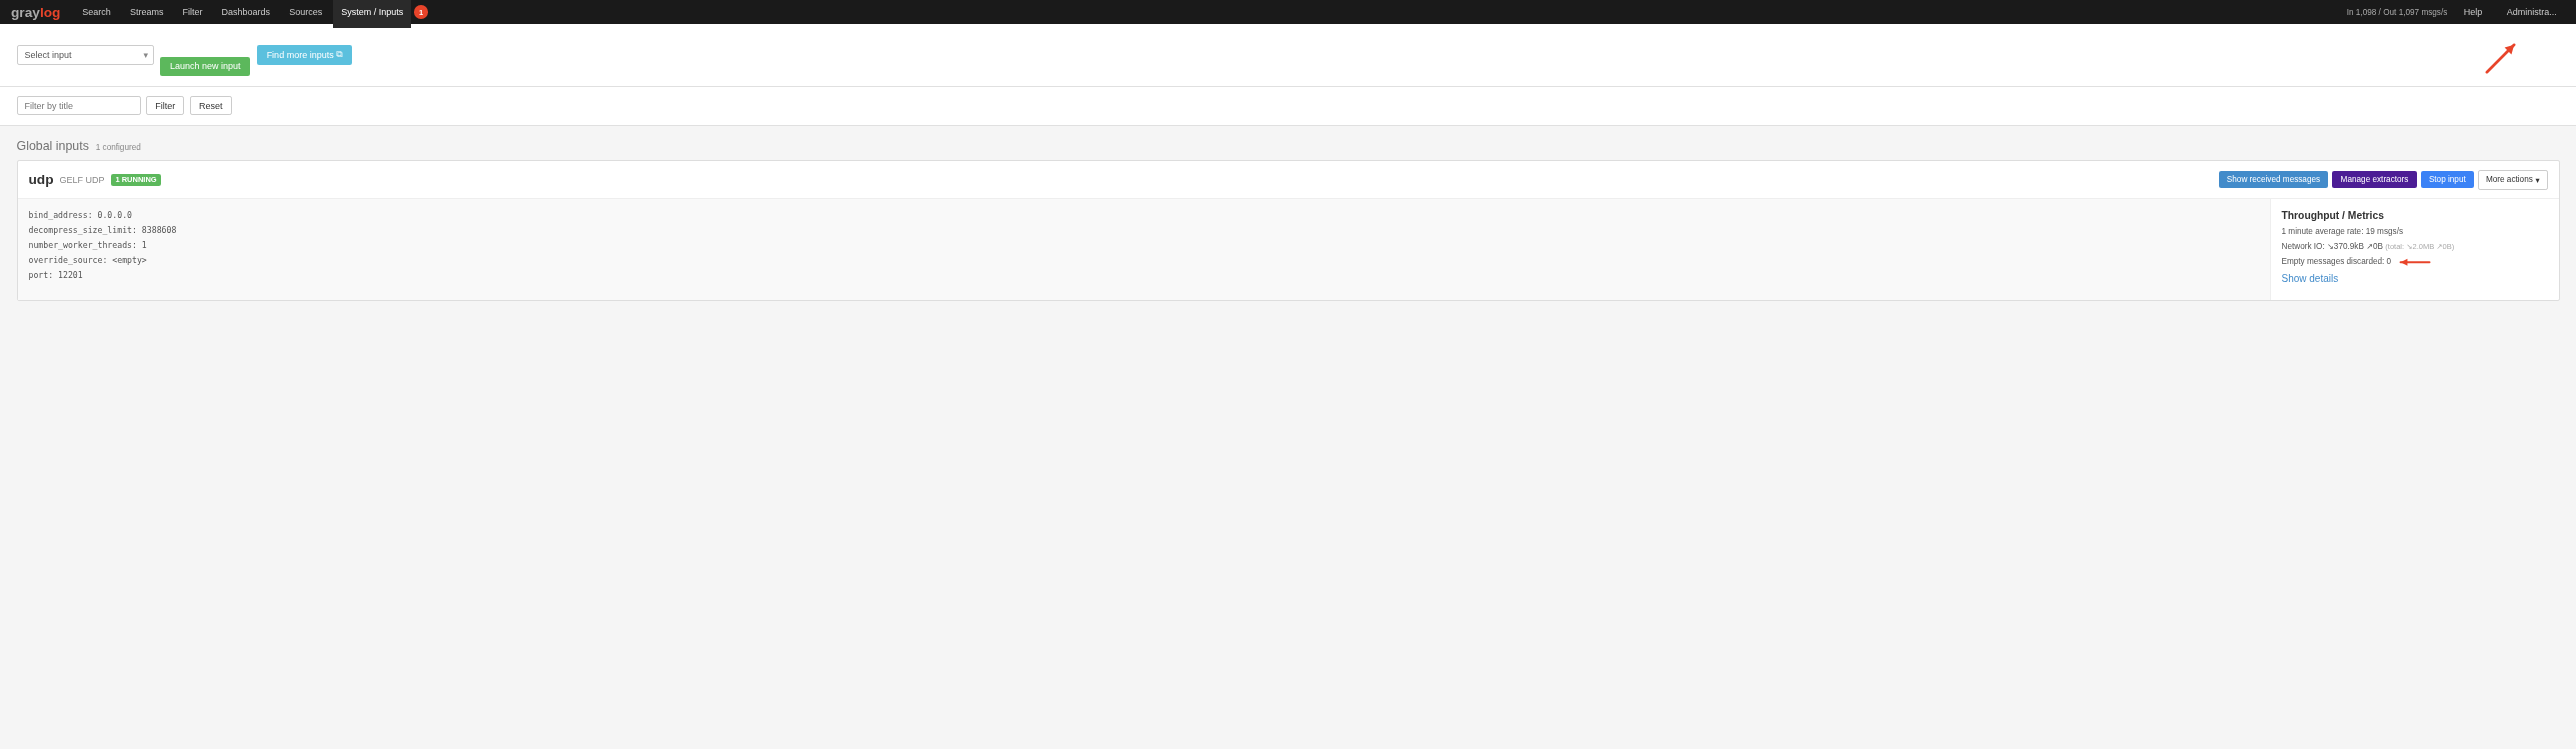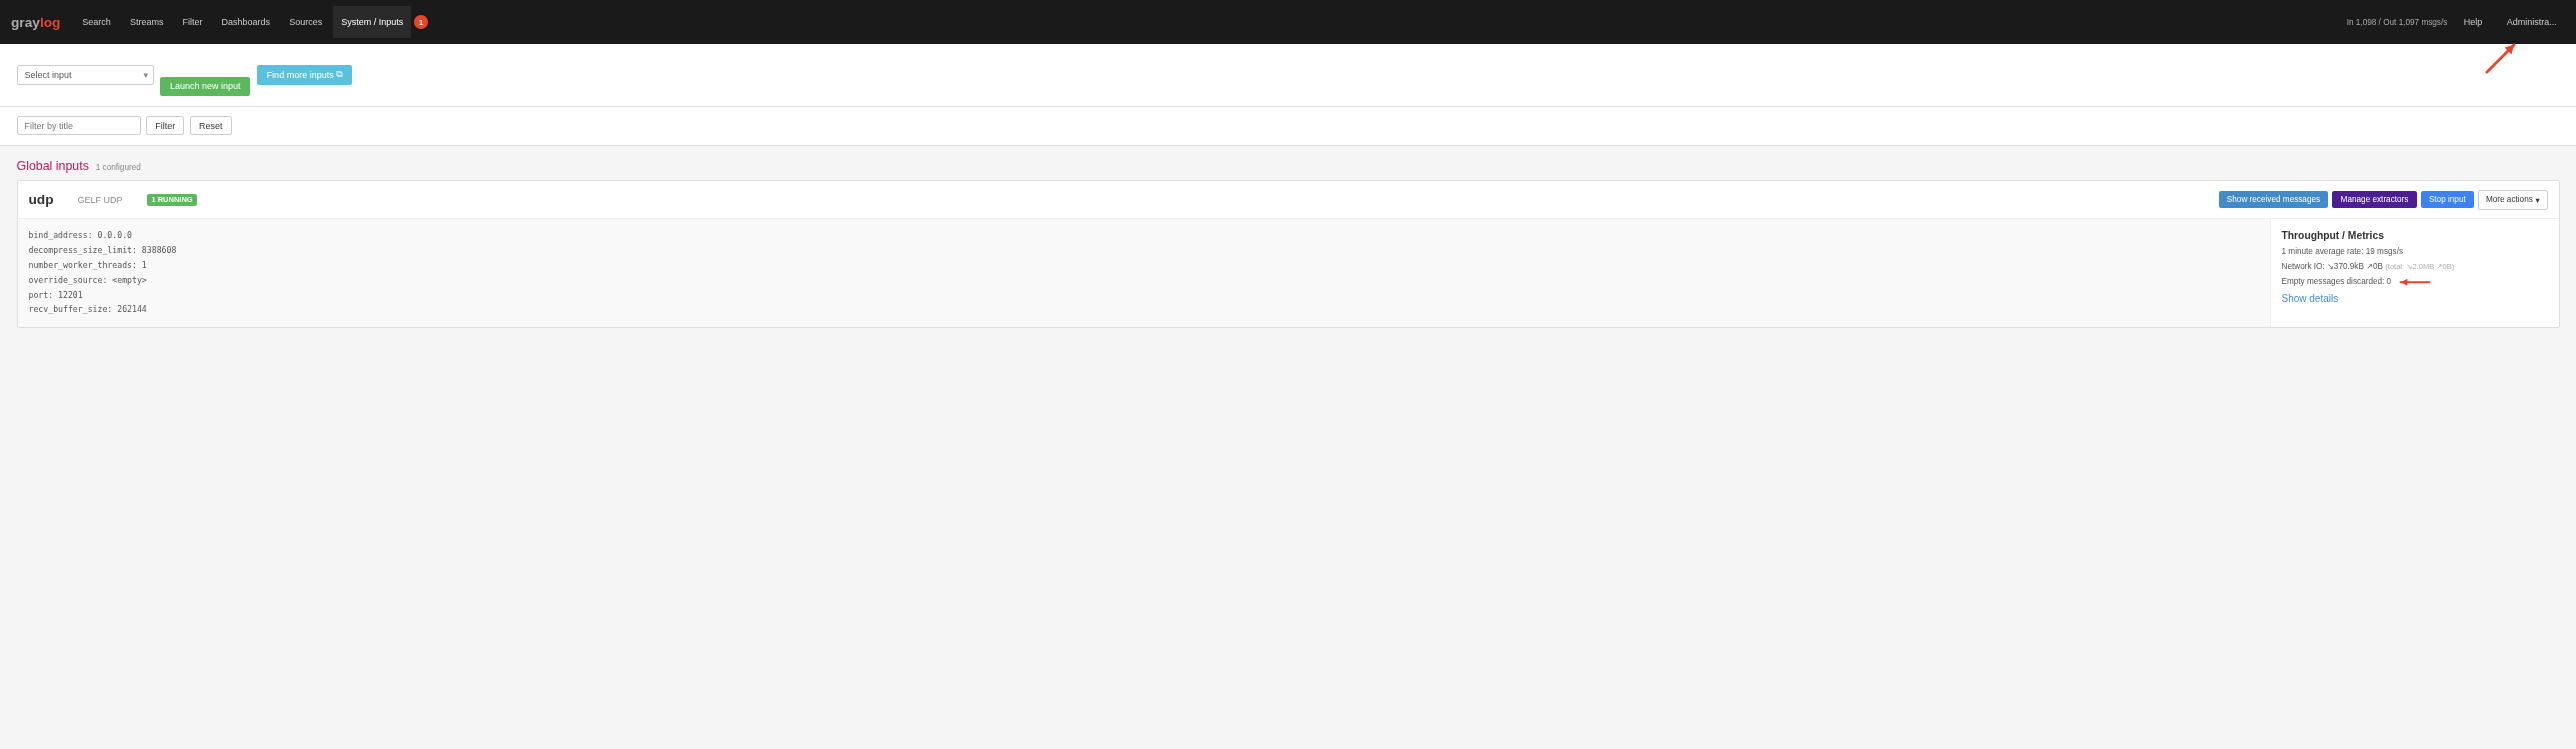--- a/index.html
+++ b/index.html
@@ -5,21 +5,21 @@
     * { box-sizing: border-box; margin: 0; padding: 0; }
     body { font-family: Arial, Helvetica, sans-serif; font-size: 9px; background: #f5f5f5; color: #333; }
 
     
     .navbar {
       background: #1a1a1a;
       color: #ccc;
       display: flex;
       align-items: center;
       padding: 0 11px;
-      height: 44px;
+      height: 24px;
       gap: 2.7px;
     }
     .navbar-brand {
       display: flex;
       align-items: center;
       margin-right: 11px;
     }
     .navbar-brand .gray { color: #aaa; font-size: 13.7px; font-weight: bold; }
     .navbar-brand .log { color: #e8442a; font-size: 13.7px; font-weight: bold; }
     .nav-link {
@@ -160,40 +160,40 @@
     }
     .section-heading {
       display: flex;
       align-items: baseline;
       gap: 6.9px;
       margin-bottom: 6.9px;
     }
     .section-title {
       font-size: 12.4px;
       font-weight: normal;
-      color: #be185d;
+      color: #737373;
     }
     .section-subtitle {
       color: #888;
       font-size: 8.2px;
     }
 
     
     .input-card {
       background: #fff;
       border: 0.7px solid #ddd;
       border-radius: 2.1px;
       margin-bottom: 11px;
     }
     .input-card-header {
       display: flex;
       align-items: center;
       padding: 8.2px 11px;
       border-bottom: 0.7px solid #eee;
-      gap: 24px;
+      gap: 6px;
     }
     .input-name {
       font-size: 13.7px;
       font-weight: bold;
       color: #333;
     }
     .input-type {
       font-size: 9px;
       color: #888;
     }
@@ -380,21 +380,20 @@
           </button>
         </div>
       </div>
       <div class="input-card-body">
         <div class="input-config">
           <div>bind_address: 0.0.0.0</div>
           <div>decompress_size_limit: 8388608</div>
           <div>number_worker_threads: 1</div>
           <div>override_source: &lt;empty&gt;</div>
           <div>port: 12201</div>
-          <div>recv_buffer_size: 262144</div>
         </div>
         <div class="input-metrics">
           <div class="metrics-title">Throughput / Metrics</div>
           <div class="metrics-line">1 minute average rate: 19 msgs/s</div>
           <div class="metrics-line">
             <span>Network IO: ↘370.9kB ↗0B</span>
             <span class="metrics-muted">(total: ↘2.0MB ↗0B)</span>
           </div>
           <div class="metrics-line" style="display:flex;align-items:center;gap:4.1px;">
             <span>Empty messages discarded: 0</span>

